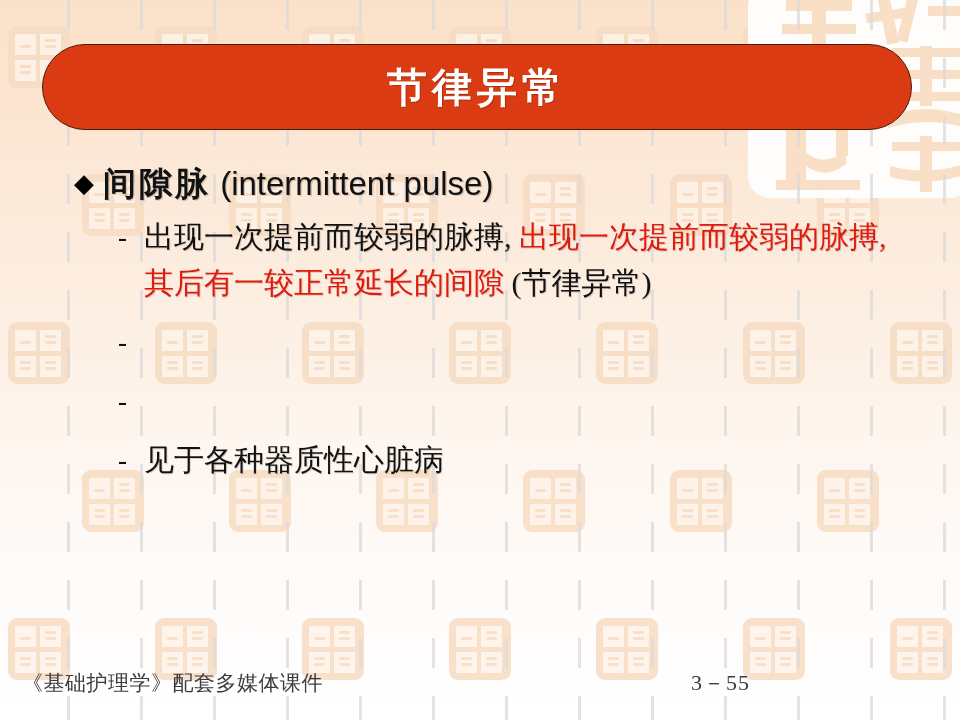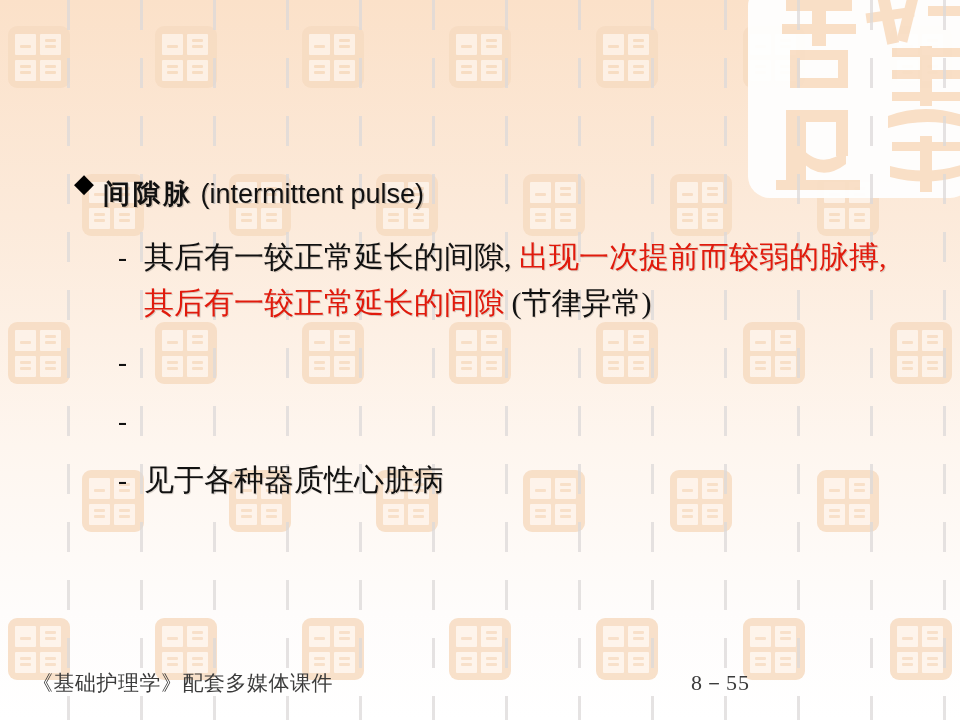--- a/index.html
+++ b/index.html
@@ -132,22 +132,22 @@
     margin-bottom: 6px;
   }
   .lvl1-marker {
     color: #000;
     font-size: 26px;
     line-height: 48px;
     margin-right: 9px;
     flex: none;
   }
   .lvl1-text {
-    font-size: 27px;
-    line-height: 68px;
+    font-size: 33px;
+    line-height: 48px;
     color: #111;
     white-space: nowrap;
     text-shadow: 1.3px 1.3px 0 rgba(120,110,100,.30);
   }
   .lvl1-text .zh {
     font-family: "DejaVu Sans", "Liberation Sans", sans-serif;
     font-weight: bold;
     letter-spacing: 3px;
   }
   .lvl1-text .en {
@@ -186,21 +186,21 @@
   
   .footer {
     position: absolute;
     left: 0;
     bottom: 22px;
     width: 772px;
     z-index: 7;
     display: flex;
     justify-content: space-between;
     align-items: baseline;
-    padding: 0 22px 0 32px;
+    padding: 0 22px 0 22px;
     box-sizing: border-box;
   }
   .footer-left {
     font-size: 21px;
     color: #3b3b3b;
     font-family: "Liberation Serif", "DejaVu Serif", serif;
     letter-spacing: 0.5px;
   }
   .footer-right {
     font-size: 22px;
@@ -289,47 +289,50 @@
       <path d="M178 152 h12 v56 h-12z"></path>
       <path d="M148 182 q38 10 74 -2 l0 11 q-36 12 -74 2z"></path>
       <path d="M44 126 h20 v72 h-20z"></path>
       <path d="M44 126 h62 v12 h-62z"></path>
       <path d="M94 126 h12 v46 h-12z"></path>
       <path d="M56 160 q22 28 48 6 l0 14 q-26 20 -48 -6z"></path>
       <path d="M34 196 h84 v10 h-84z"></path>
     </g>
   </svg>
 
+  <div class="banner">
+    <div class="banner-title">节律异常</div>
+  </div>
 
   <div class="content">
 
     <div class="lvl1">
       <span class="lvl1-marker">◆</span>
       <span class="lvl1-text">
         <span class="zh">间隙脉</span><span class="en"> (intermittent pulse)</span>
       </span>
     </div>
 
     <div id="sub-list">
         <div class="lvl2">
           <span class="lvl2-marker">-</span>
-          <span class="lvl2-body"><span>其后有一较正常延长的间隙, </span><span class="hl-red">出现一次提前而较弱的脉搏, 其后有一较正常延长的间隙</span><span> (节律异常)</span></span>
+          <span class="lvl2-body"><span>出现一次提前而较弱的脉搏, </span><span class="hl-red">出现一次提前而较弱的脉搏, 其后有一较正常延长的间隙</span><span> (节律异常)</span></span>
         </div>
         <div class="lvl2">
           <span class="lvl2-marker">-</span>
         </div>
         <div class="lvl2">
           <span class="lvl2-marker">-</span>
         </div>
         <div class="lvl2">
           <span class="lvl2-marker">-</span>
           <span class="lvl2-body"><span>见于各种器质性心脏病</span></span>
         </div>
       </div>
 
   </div>
 
   <div class="footer">
     <div class="footer-left">《基础护理学》配套多媒体课件</div>
-    <div class="footer-right">8－55</div>
+    <div class="footer-right">3－55</div>
   </div>
 
 </div>
 
 </body></html>

